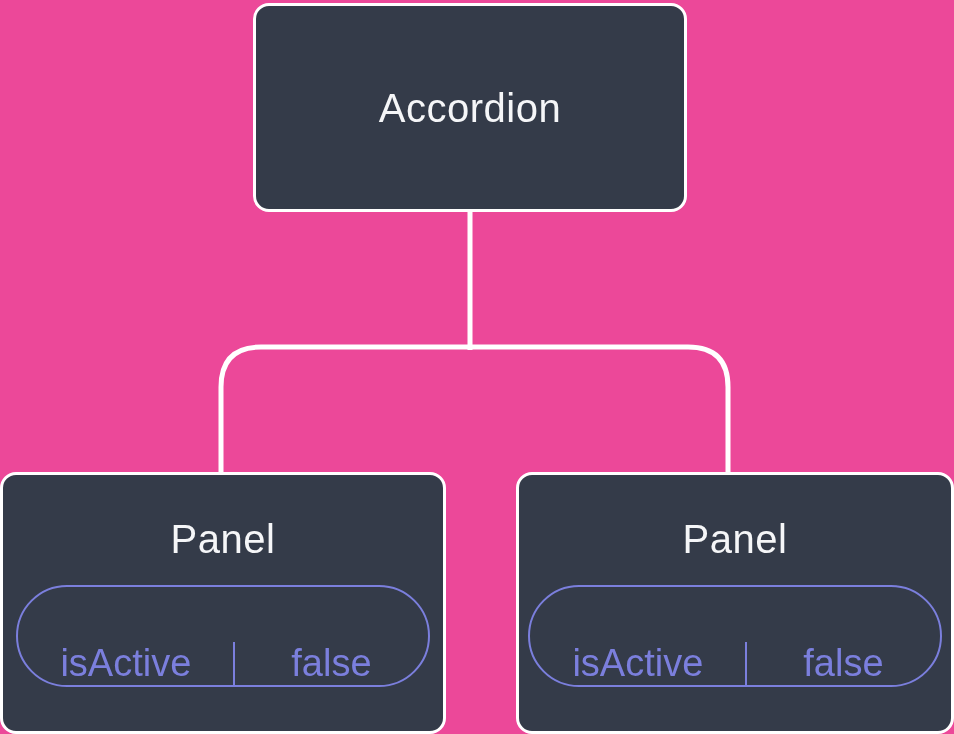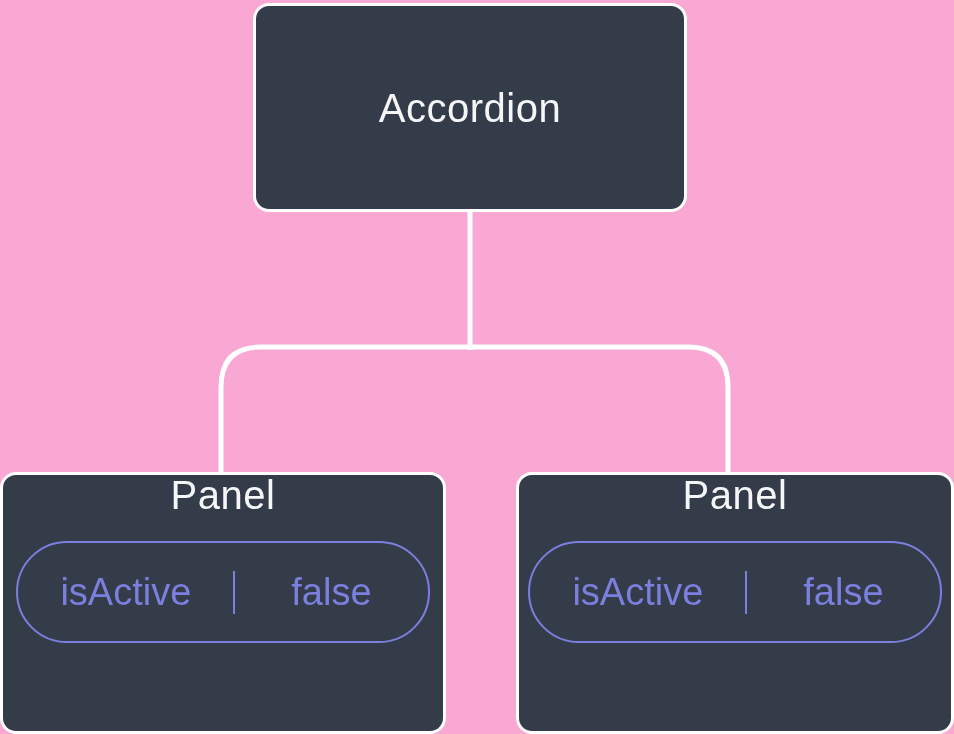--- a/index.html
+++ b/index.html
@@ -4,21 +4,21 @@
 <style>
   html, body {
     margin: 0;
     padding: 0;
     font-family: "Liberation Sans", "DejaVu Sans", sans-serif;
   }
   .canvas {
     position: relative;
     width: 954px;
     height: 734px;
-    background: #f9a8d4;
+    background: #ec4899;
     overflow: hidden;
   }
   .connector-svg {
     position: absolute;
     left: 0;
     top: 0;
     width: 954px;
     height: 734px;
   }
   .node {
@@ -47,30 +47,31 @@
   .node-panel-left  { left: 0;     width: 446px; }
   .node-panel-right { left: 516px; width: 438px; }
   .node-title {
     color: #F5F6F8;
     font-size: 40px;
     font-weight: 500;
     letter-spacing: 0.5px;
     line-height: 1;
   }
   .node-panel .node-title {
+    margin-top: 44px;
     text-align: right;
   }
   .state-pill {
     margin-top: 26px;
     height: 102px;
     box-sizing: border-box;
     border: 2.5px solid #7B7FDD;
     border-radius: 60px;
     display: flex;
-    align-items: center;
+    align-items: flex-end;
     color: #7B7FDD;
     font-size: 38px;
     font-weight: 400;
   }
   .pill-cell {
     display: flex;
     align-items: center;
     justify-content: center;
   }
   .pill-key {

